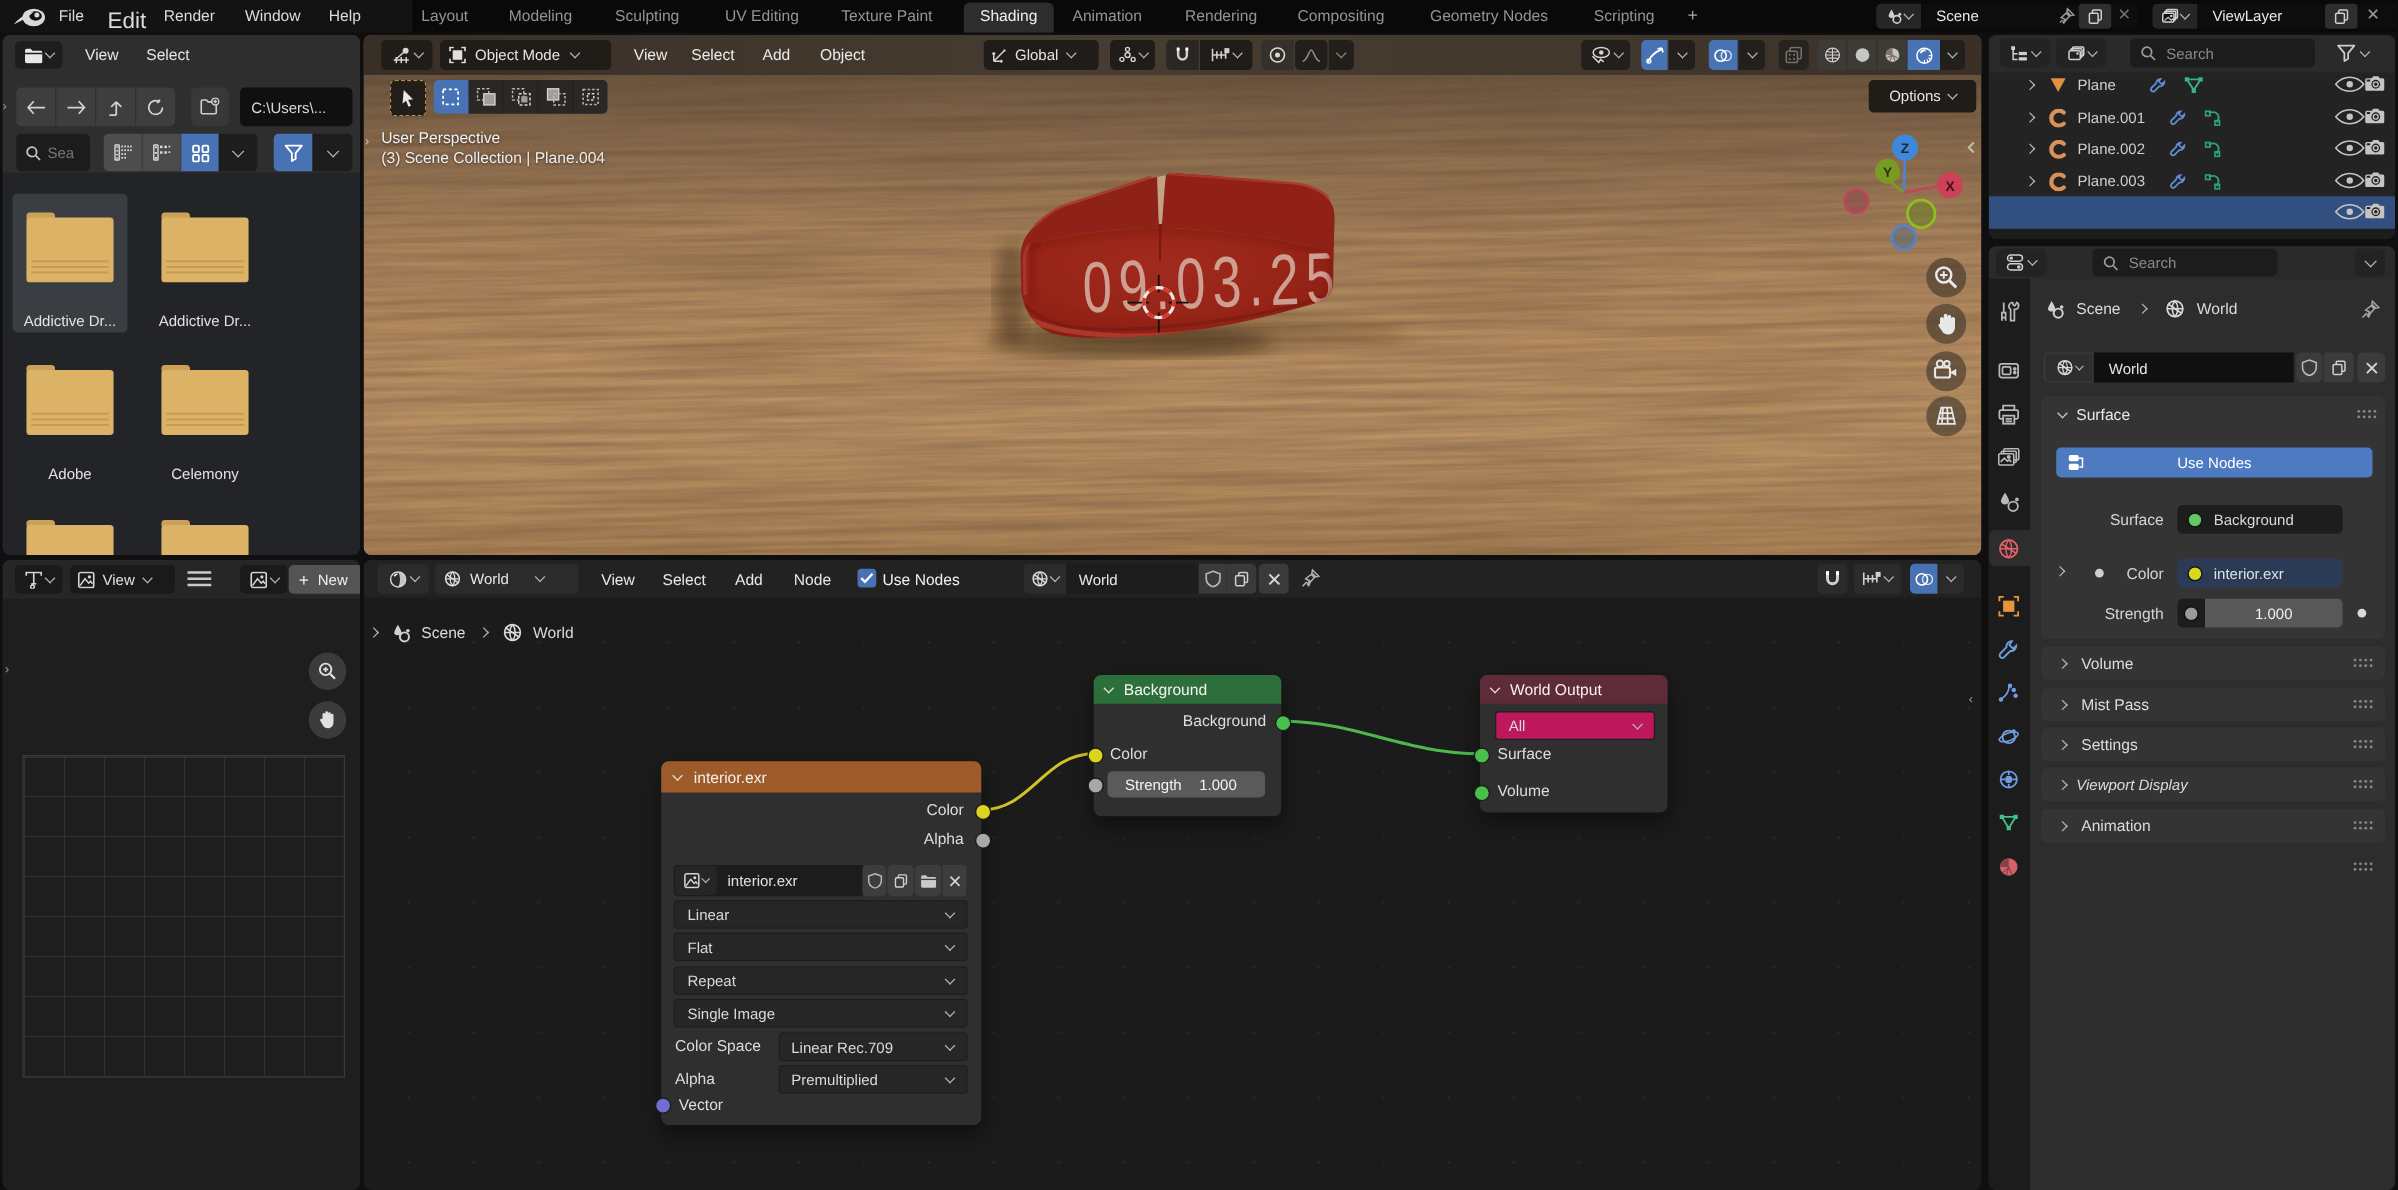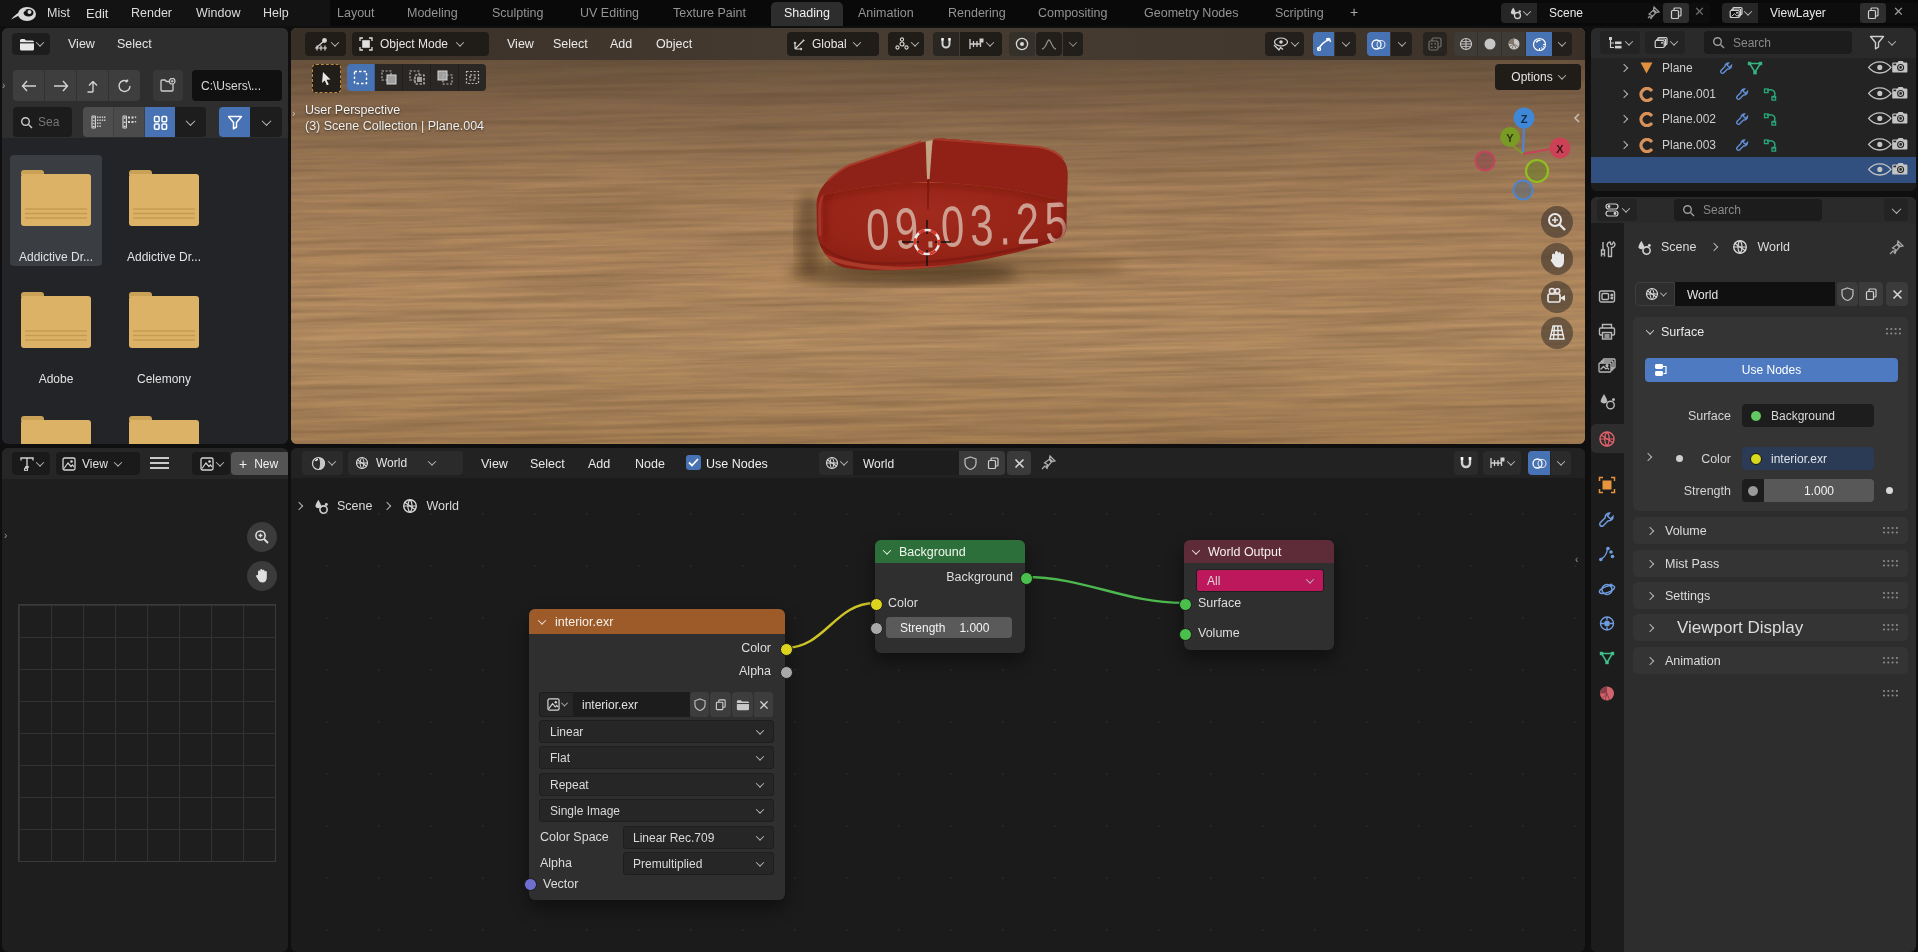--- a/index.html
+++ b/index.html
@@ -17,22 +17,22 @@
 
 <div class="ab" id="topbar" style="left:0;top:0;width:1918px;height:26px;background:#131313;">
   <div class="ab" style="left:330px;top:0;width:1588px;height:26px;background:#090909;"></div>
 
   <svg class="ab" style="left:10px;top:5px" width="28" height="17" viewBox="0 0 28 17">
     <ellipse cx="17" cy="9" rx="9" ry="7" fill="#d8d8d8"></ellipse>
     <ellipse cx="18.5" cy="7.8" rx="5" ry="3.8" fill="#111"></ellipse>
     <circle cx="19.5" cy="7" r="2" fill="#d8d8d8"></circle>
     <path d="M1 14.5 C4 10.5 8 7.5 13 5.5 L17 4.5 L10 10 Z" fill="#d8d8d8"></path>
   </svg>
-  <div class="ab txt" style="left:47px;top:6px;color:#dcdcdc;font-size:12.5px;">Mist</div>
-  <div class="ab txt" style="left:86px;top:6px;color:#dcdcdc;font-size:13px;">Edit</div>
+  <div class="ab txt" style="left:47px;top:6px;color:#dcdcdc;font-size:12.5px;">File</div>
+  <div class="ab txt" style="left:86px;top:6px;color:#dcdcdc;font-size:18px;">Edit</div>
   <div class="ab txt" style="left:131px;top:6px;color:#dcdcdc;font-size:12.5px;">Render</div>
   <div class="ab txt" style="left:196px;top:6px;color:#dcdcdc;font-size:12.5px;">Window</div>
   <div class="ab txt" style="left:263px;top:6px;color:#dcdcdc;font-size:12.5px;">Help</div>
 
   <div class="ab" style="left:771px;top:2px;width:72px;height:24px;background:#2d2d2d;border-radius:5px 5px 0 0;"></div>
   <div class="ab txt" style="left:337px;top:6px;color:#949494;font-size:12.5px;">Layout</div>
   <div class="ab txt" style="left:407px;top:6px;color:#949494;font-size:12.5px;">Modeling</div>
   <div class="ab txt" style="left:492px;top:6px;color:#949494;font-size:12.5px;">Sculpting</div>
   <div class="ab txt" style="left:580px;top:6px;color:#949494;font-size:12.5px;">UV Editing</div>
   <div class="ab txt" style="left:673px;top:6px;color:#949494;font-size:12.5px;">Texture Paint</div>
@@ -901,21 +901,21 @@
   <div class="ab wbox" style="left:42px;top:353px;width:275px;height:27px;background:#343434;border-radius:5px;">
       <span class="vchs" style="transform:rotate(-45deg);margin-left:14px;"></span>
       <span style="margin-left:12px;color:#dcdcdc;font-size:12.5px;">Mist Pass</span>
     </div>
   <div class="ab wbox" style="left:42px;top:385px;width:275px;height:27px;background:#343434;border-radius:5px;">
       <span class="vchs" style="transform:rotate(-45deg);margin-left:14px;"></span>
       <span style="margin-left:12px;color:#dcdcdc;font-size:12.5px;">Settings</span>
     </div>
   <div class="ab wbox" style="left:42px;top:417px;width:275px;height:27px;background:#343434;border-radius:5px;">
       <span class="vchs" style="transform:rotate(-45deg);margin-left:14px;"></span>
-      <span style="margin-left:24px;color:#dcdcdc;font-size:17px;">Viewport Display</span>
+      <span style="margin-left:8px;color:#dcdcdc;font-size:12px;font-style:italic;">Viewport Display</span>
     </div>
   <div class="ab wbox" style="left:42px;top:450px;width:275px;height:27px;background:#343434;border-radius:5px;">
       <span class="vchs" style="transform:rotate(-45deg);margin-left:14px;"></span>
       <span style="margin-left:12px;color:#dcdcdc;font-size:12.5px;">Animation</span>
     </div>
   <svg class="ab" style="left:291px;top:329px;" width="17" height="10" viewBox="0 0 17 10">
       <g fill="#8a8a8a">
         <circle cx="2" cy="2" r="1.1"></circle>
         <circle cx="6.3" cy="2" r="1.1"></circle>
         <circle cx="10.6" cy="2" r="1.1"></circle>

